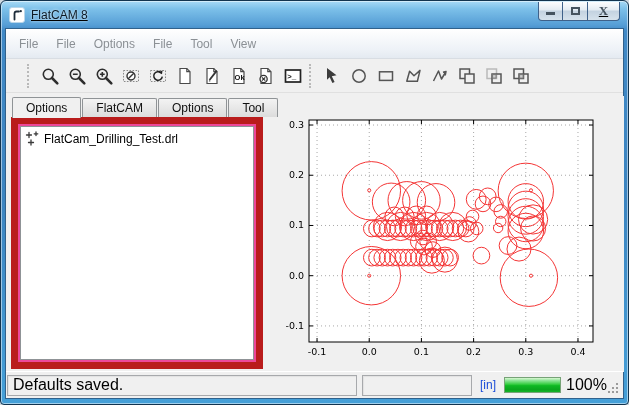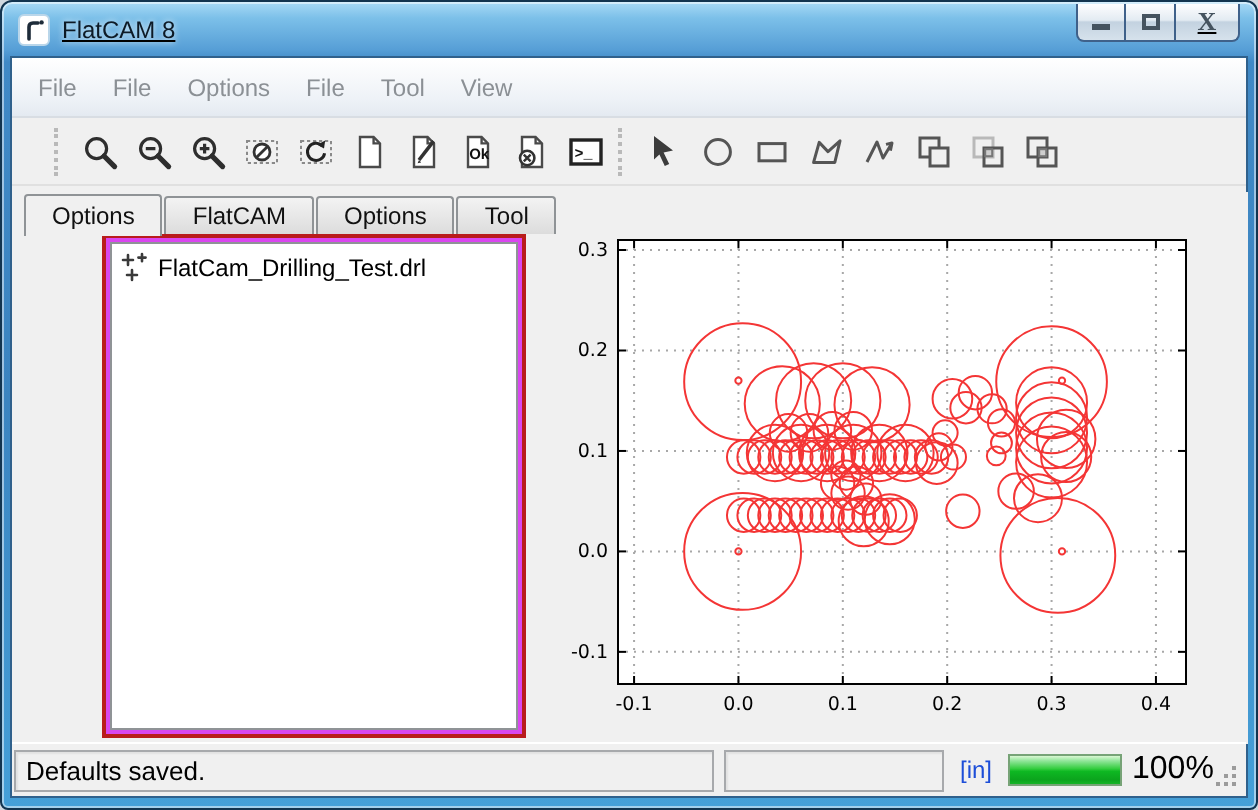--- a/index.html
+++ b/index.html
@@ -66,37 +66,37 @@
   
   .left-panel { width:252px; flex:0 0 auto; display:flex; flex-direction:column; min-height:0; }
   .tabbar { display:flex; align-items:flex-end; height:21px; position:relative; z-index:2; padding-left:1px; }
   .tab {
     font-size:12px; color:#111; padding:0 13px; height:19px; line-height:19px;
     background:linear-gradient(180deg,#f3f3f3,#dcdcdc);
     border:1px solid #8f9396; border-bottom:none; margin-right:1px;
     border-radius:2px 2px 0 0; cursor:pointer;
   }
   .tab.active { background:#f0f0f0; height:21px; line-height:21px; margin-bottom:-1px; }
-  .tree-outer { flex:1; border:2px solid #b91c1c; background:#d946ef; padding:2px; min-height:0;margin-left:40px; }
+  .tree-outer { flex:1; border:7px solid #b91c1c; background:#ec4899; padding:2px; min-height:0; }
   .tree { height:100%; background:#fff; border:1px solid #8f9396; padding:3px 2px; overflow:hidden; }
   .tree-item { display:flex; align-items:center; gap:5px; font-size:12px; color:#000; padding:1px 2px; cursor:pointer; }
 
   
   .plot-panel { flex:1; min-width:0; padding-left:4px; }
   .plot-canvas { background:#f0f0f0; display:block; }
 
   
   .statusbar {
     height:27px; flex:0 0 auto; background:#f0f0f0;
     display:flex; align-items:center; gap:5px; padding:0 3px 0 1px;
     border-top:1px solid #ffffff;
   }
   .sb-panel { height:21px; border:1px solid #a7a9ac; background:#f0f0f0;
               box-shadow: inset 1px 1px 1px rgba(0,0,0,.06); display:flex; align-items:center; }
-  .sb-msg { flex:1; font-size:13px; color:#000; padding:0 5px; }
+  .sb-msg { flex:1; font-size:16px; color:#000; padding:0 5px; }
   .sb-empty { width:110px; }
   .sb-units { font-size:12px; color:#1d4ed8; padding:0 3px; }
   .sb-progress { width:57px; height:16px; border:1px solid #77a377; background:#e6e6e6; position:relative; overflow:hidden; }
   .sb-progress-fill { position:absolute; left:0; top:0; bottom:0;
      background:linear-gradient(180deg,#d9f7d2 0%,#8fe598 18%,#35cd40 45%,#0eb822 55%,#0ba41d 85%,#15b527 100%); }
   .sb-pct { font-size:16px; color:#000; width:36px; }
   .sb-grip { width:13px; height:13px; align-self:flex-end; margin-bottom:3px; cursor:nwse-resize; }
 </style>
 </head>
 <body>

